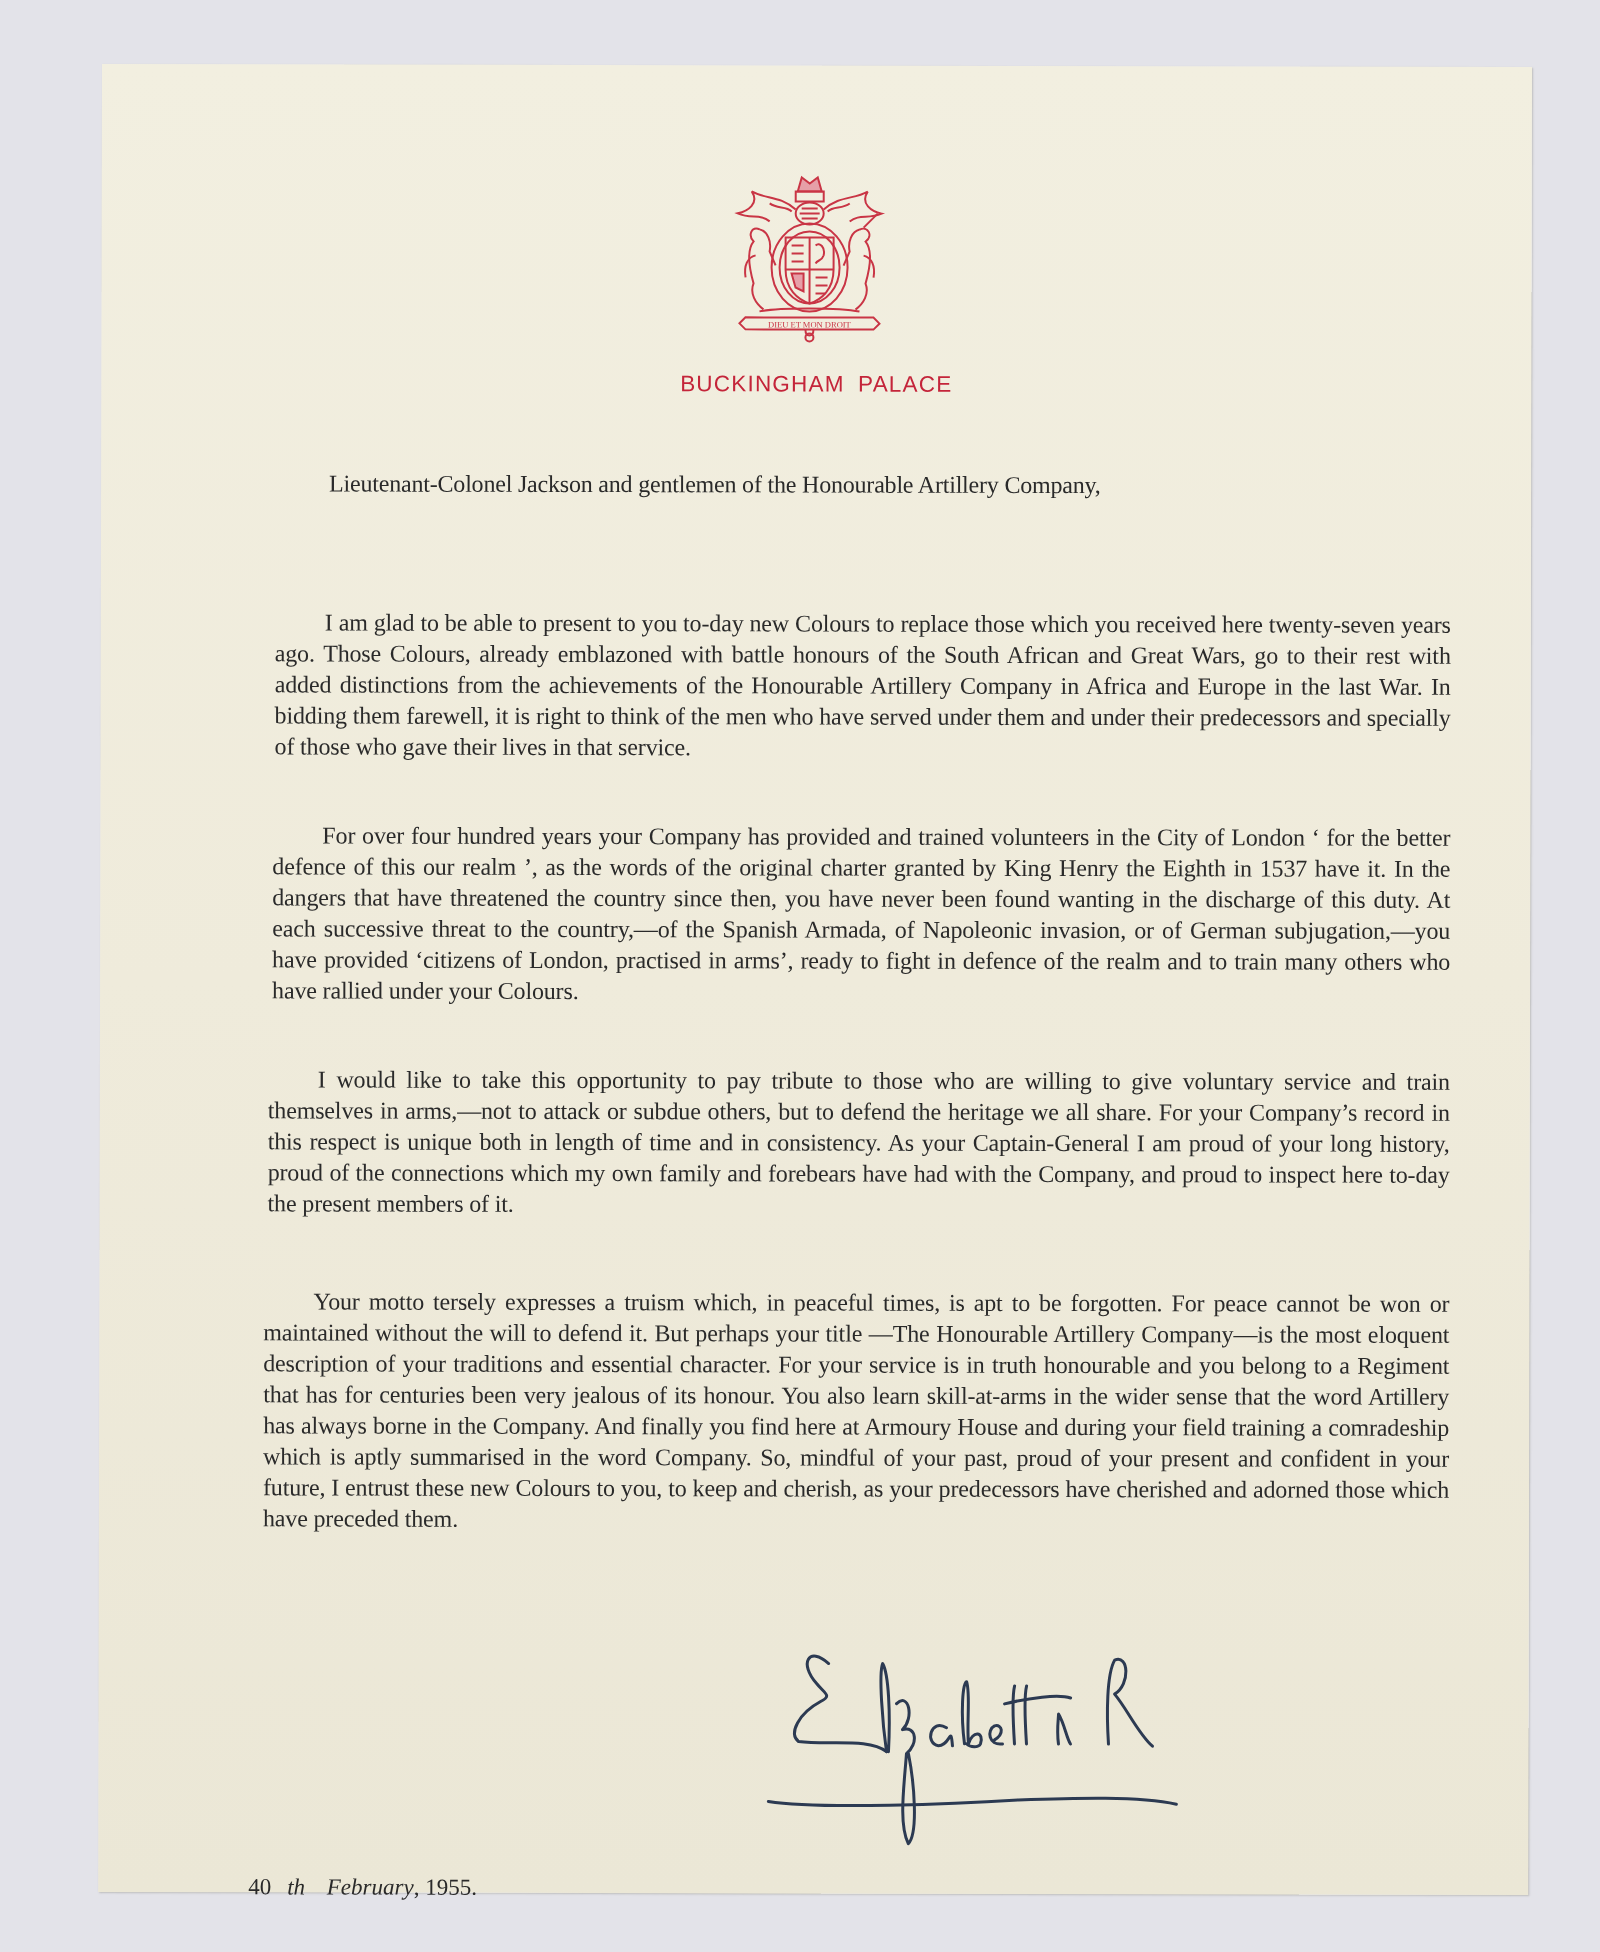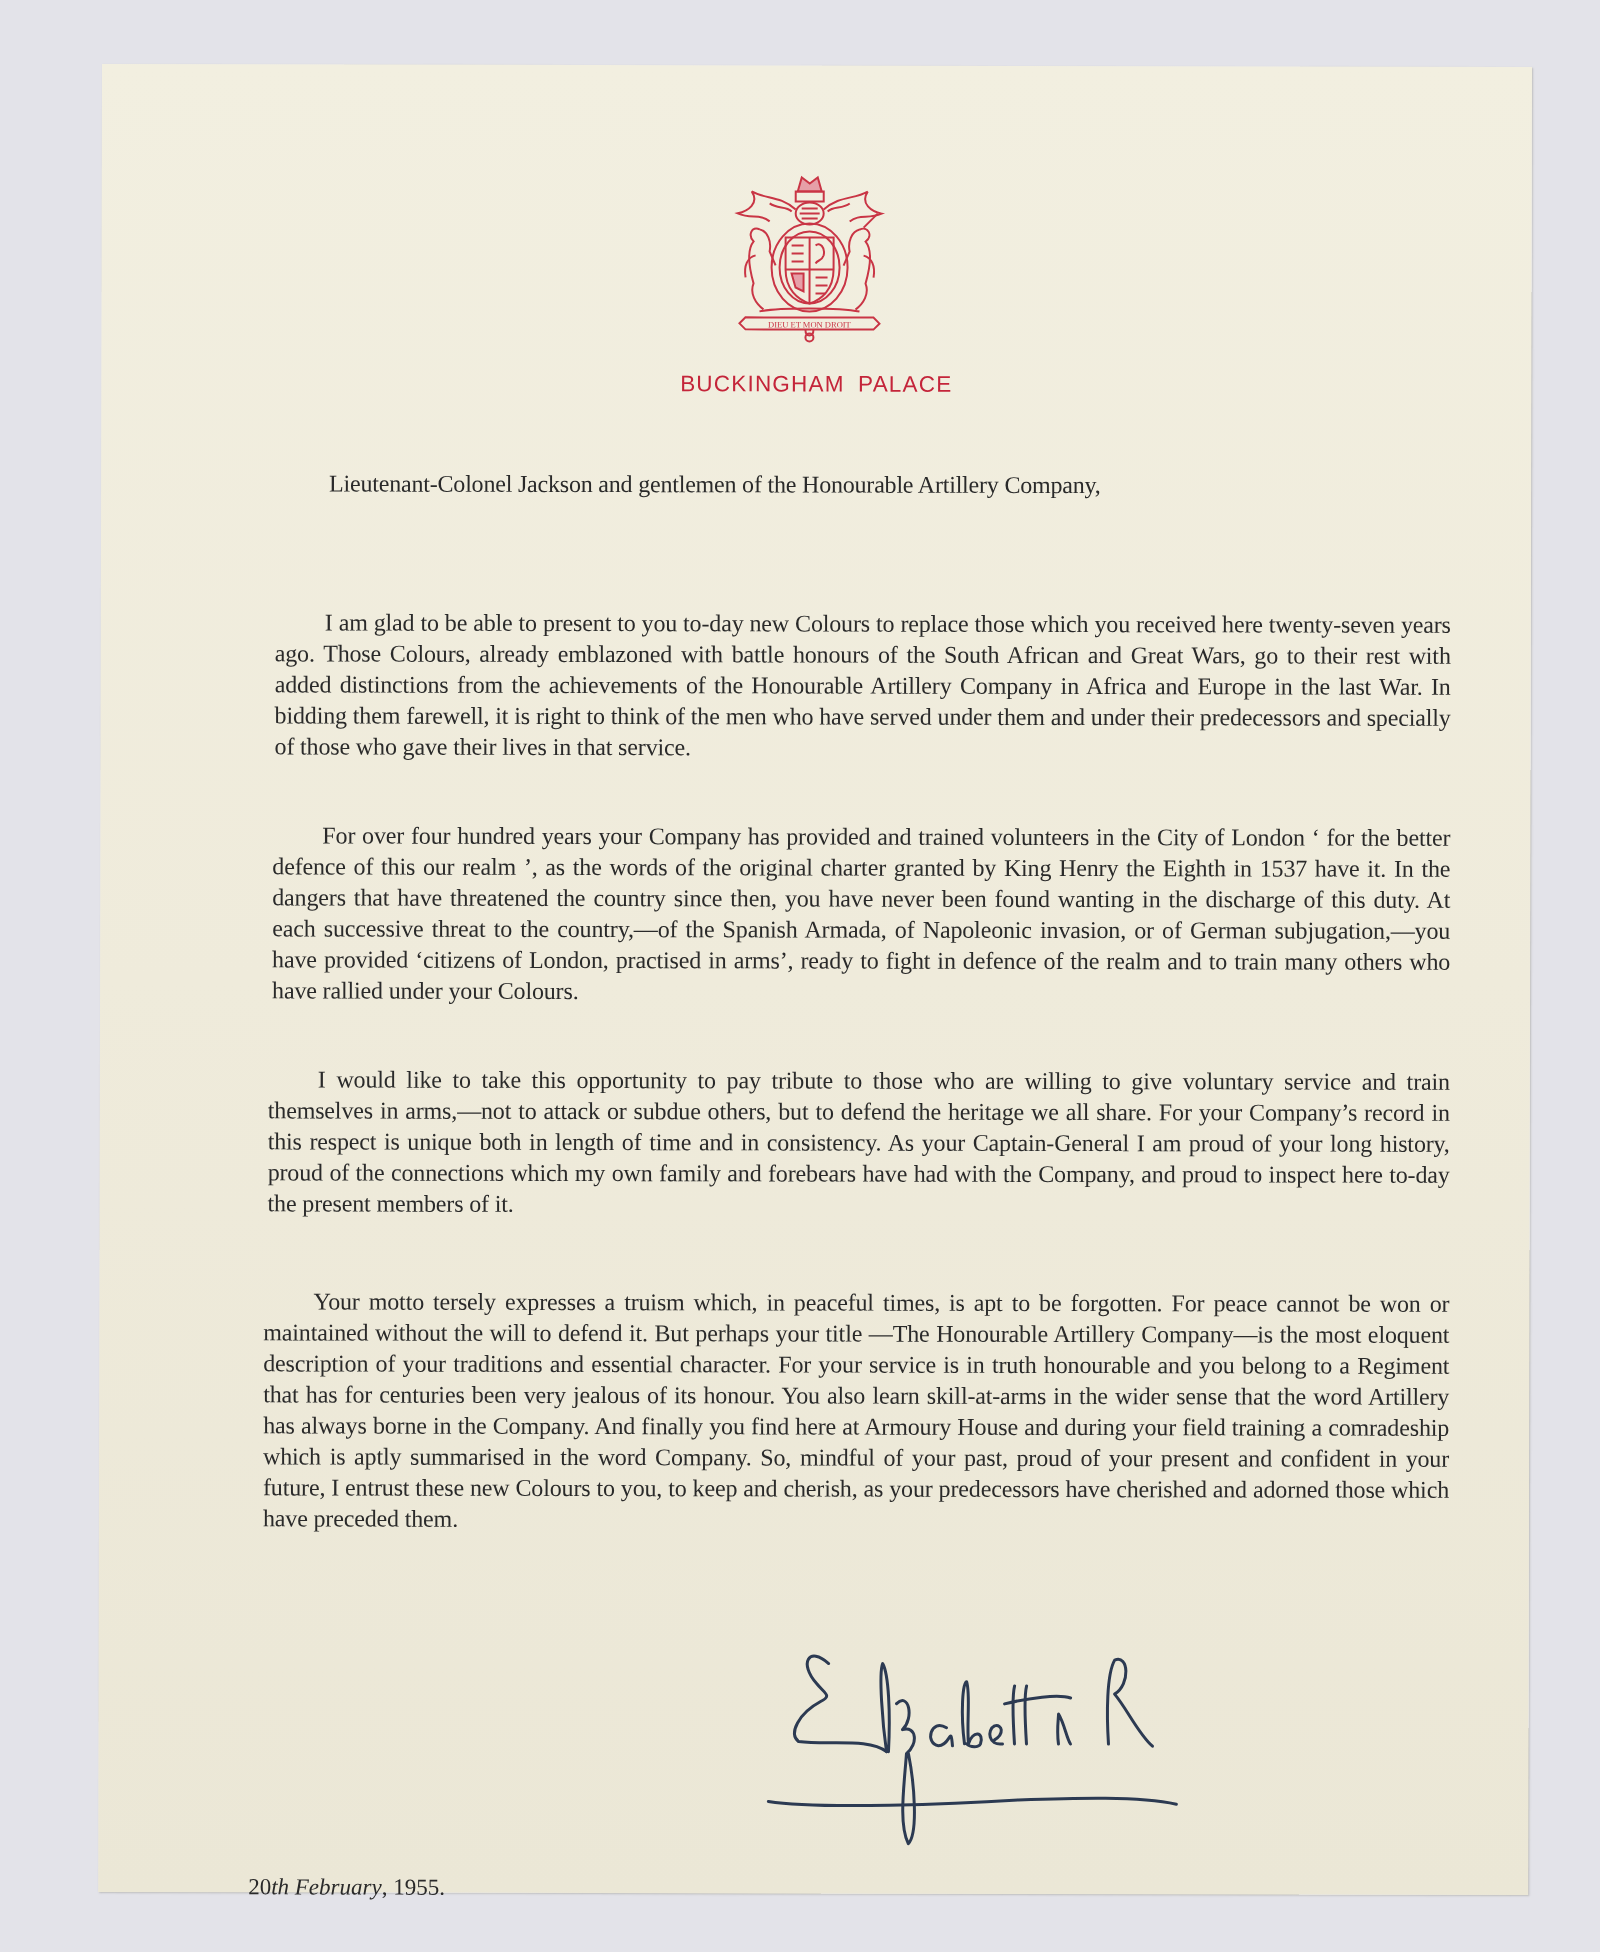--- a/index.html
+++ b/index.html
@@ -47,21 +47,21 @@
   .p2 { left:172px; width:1178px; top:756px; }
   .p3 { left:168px; width:1182px; top:1000px; }
   .p4 { left:164px; width:1186px; top:1222px; }
   .signature {
     position:absolute; left:660px; top:1568px; width:420px; height:240px;
   }
   .date {
     position:absolute; left:150px; top:1810px;
     font-size:23px; color:#2a2a2a;
   }
-  .date i { font-style:italic; }
+  .date i { font-style:italic;padding-left:16px; }
 </style>
 </head>
 <body>
 
 <div class="paper">
 
   <svg class="crest" viewBox="0 0 160 178">
     <g fill="none" stroke="#c93545" stroke-width="2">
 
       <path d="M68 22 L72 8 L80 14 L88 8 L92 22 Z" fill="#e6a0a8"></path>
@@ -130,16 +130,16 @@
 
       <path d="M300 110 C298 96 300 84 300 80 C306 90 308 104 312 110"></path>
 
       <path d="M350 110 C348 80 348 40 356 26 C370 20 372 50 356 60 C368 74 380 100 394 112"></path>
 
       <path d="M10 168 C60 176 200 170 260 166 C320 164 380 162 418 170"></path>
     </g>
   </svg>
 
   <div class="date">
-    <span>20</span><i>th</i> <i>February</i><span>, 1955.</span>
+    <span>40</span><i>th</i> <i>February</i><span>, 1955.</span>
   </div>
 
 </div>
 
 </body></html>

